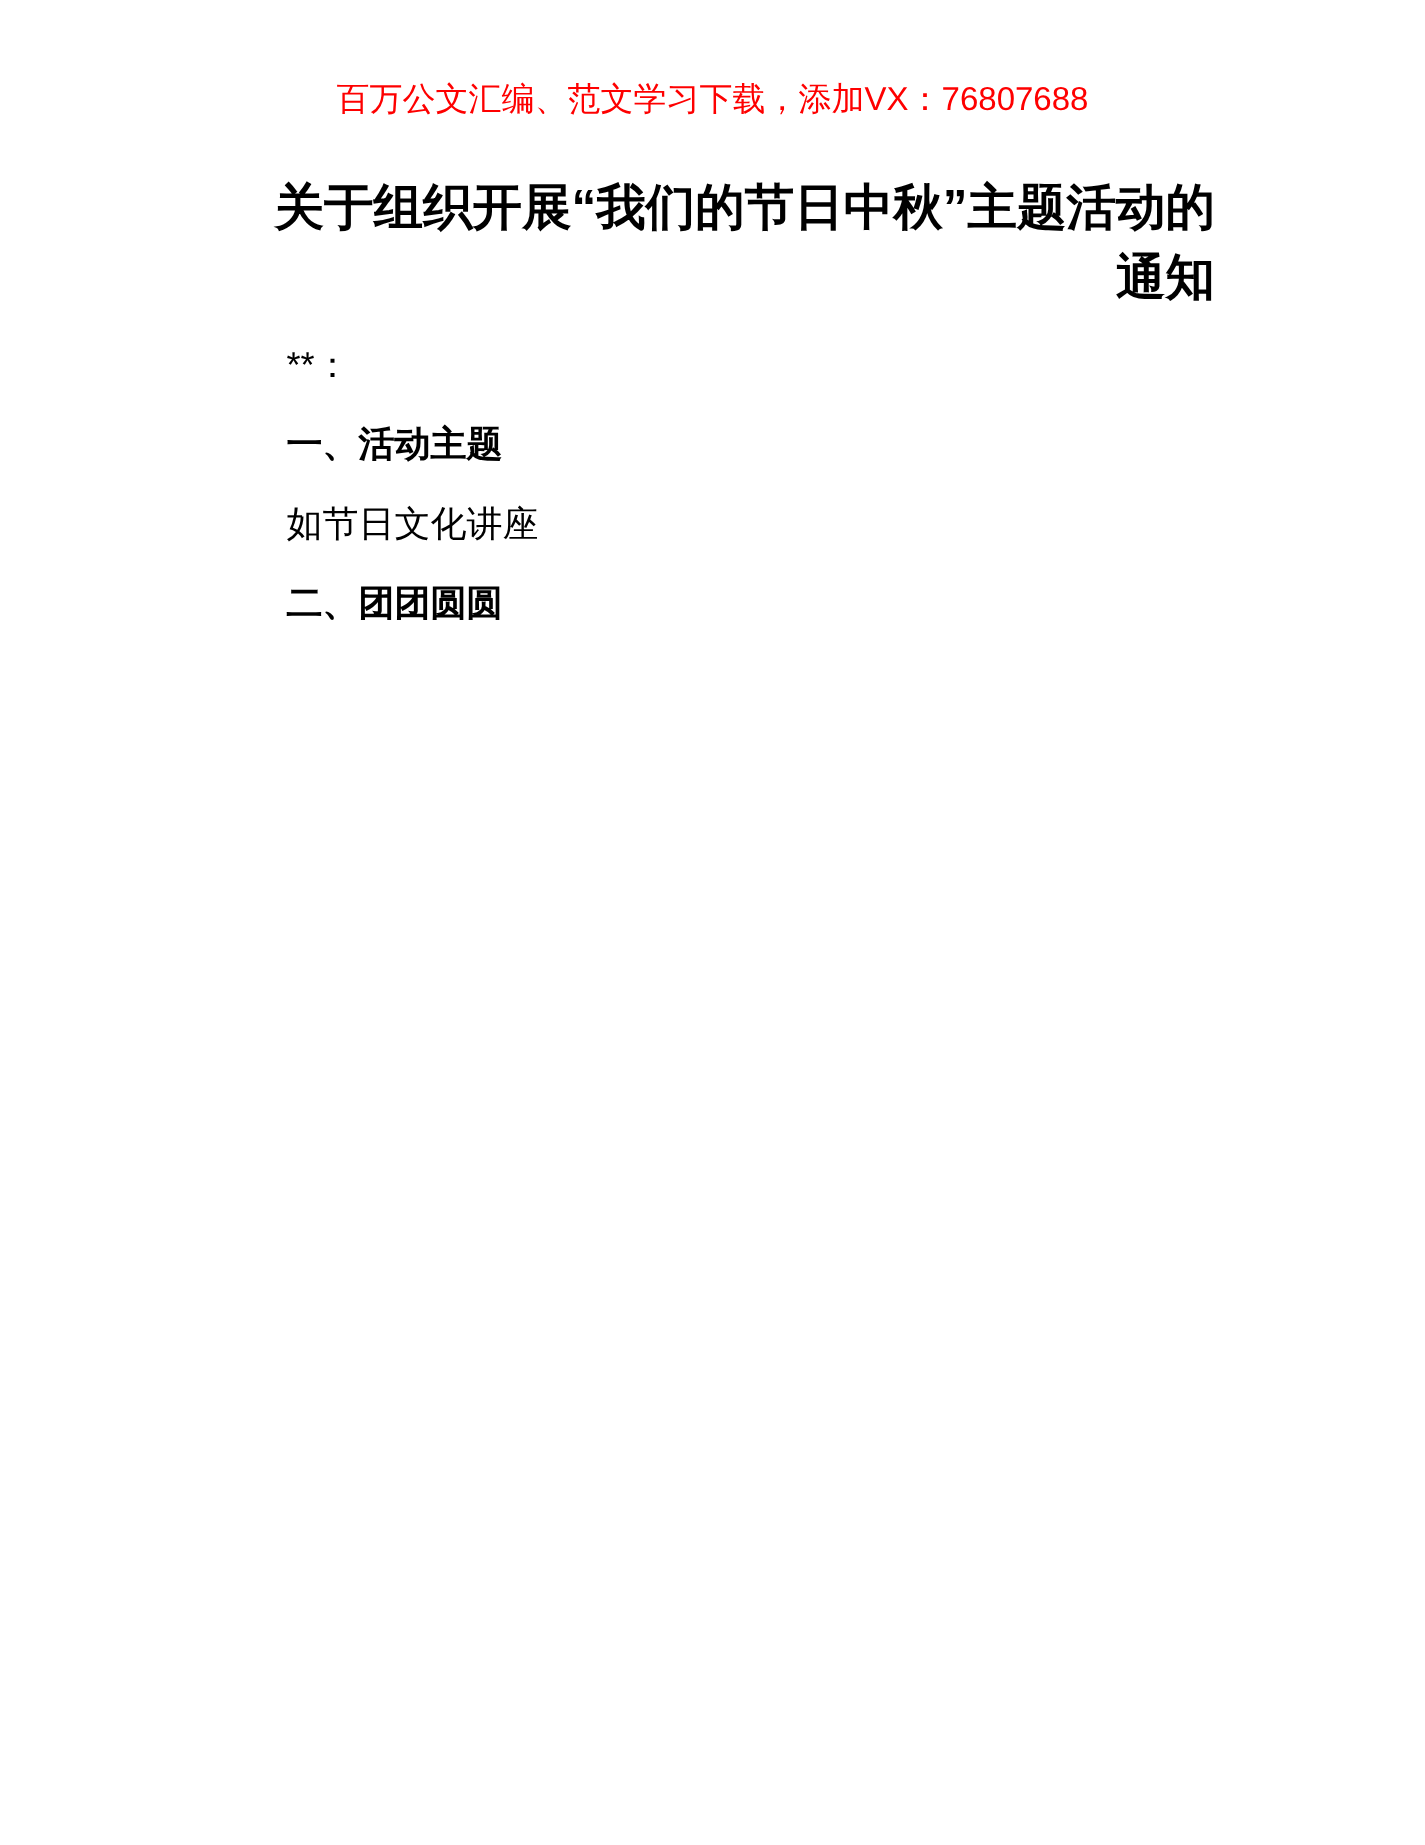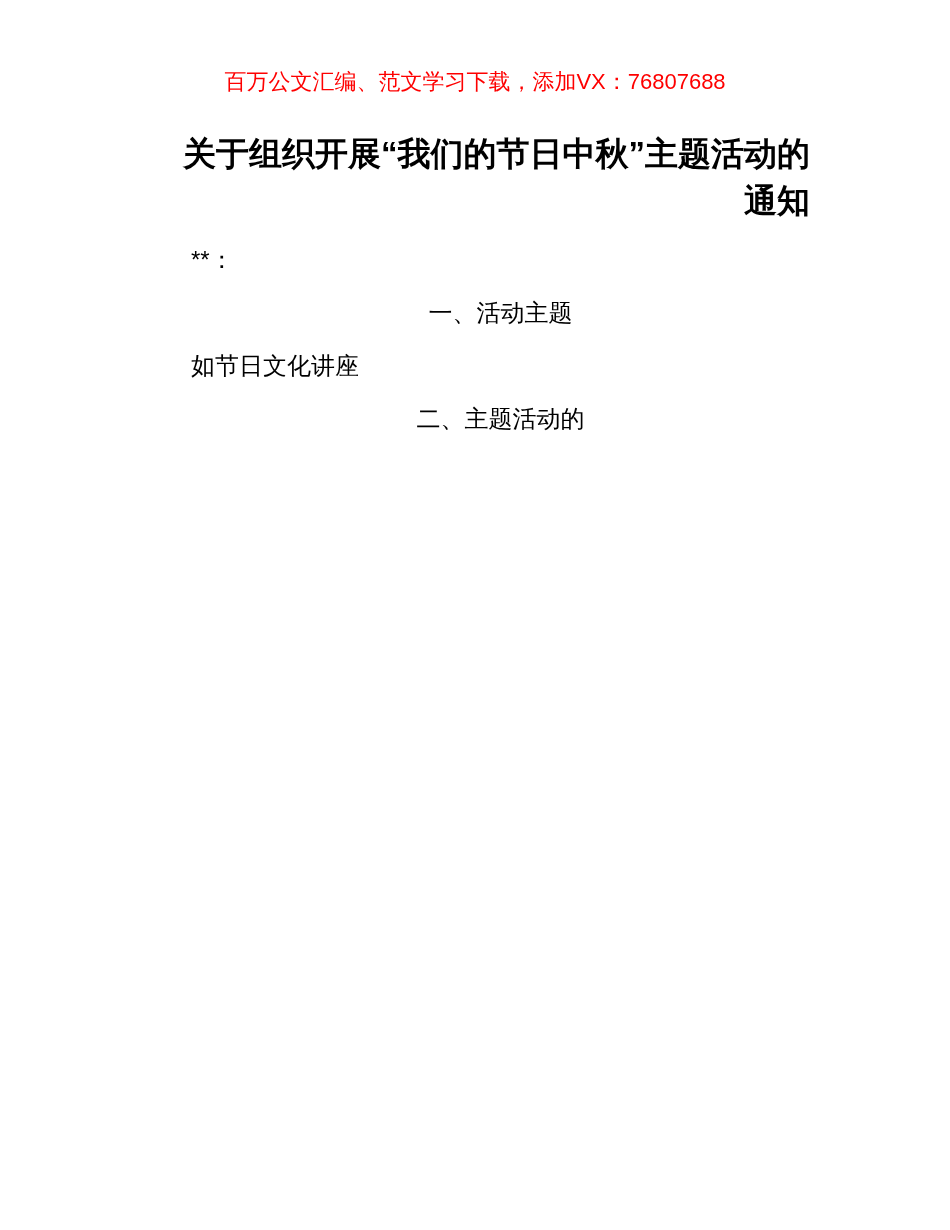--- a/index.html
+++ b/index.html
@@ -14,21 +14,21 @@
     color: #000000;
   }
   .page {
     position: relative;
     width: 950px;
     height: 1230px;
     background: #ffffff;
     overflow: hidden;
   }
   .promo-banner {
-    padding-top: 70px;
+    padding-top: 54px;
     text-align: center;
     font-size: 22px;
     line-height: 24px;
     font-weight: 400;
     color: #fe0000;
   }
   .doc-title {
     margin: 36px 140px 0 143px;
     font-size: 33px;
     font-weight: 700;
@@ -46,22 +46,22 @@
     font-size: 24px;
     line-height: 43px;
     text-align: justify;
     text-justify: inter-ideograph;
     text-indent: 2em;
     font-weight: 400;
     word-break: normal;
     overflow-wrap: break-word;
   }
   .heading {
-    font-weight: 400;
-    text-align: center;
+    font-weight: 700;
+    text-align: left;
   }
   .salutation {
     text-align: left;
   }
 </style>
 </head>
 <body>
 
 <div class="page">
 
@@ -72,18 +72,18 @@
 
   <div class="content">
 
     <div class="para salutation">**：</div>
 
 
     <div class="para heading">一、活动主题</div>
 
     <div class="para">如节日文化讲座</div>
 
-    <div class="para heading">二、主题活动的</div>
+    <div class="para heading">二、团团圆圆</div>
 
 
   </div>
 
 </div>
 
 </body></html>

